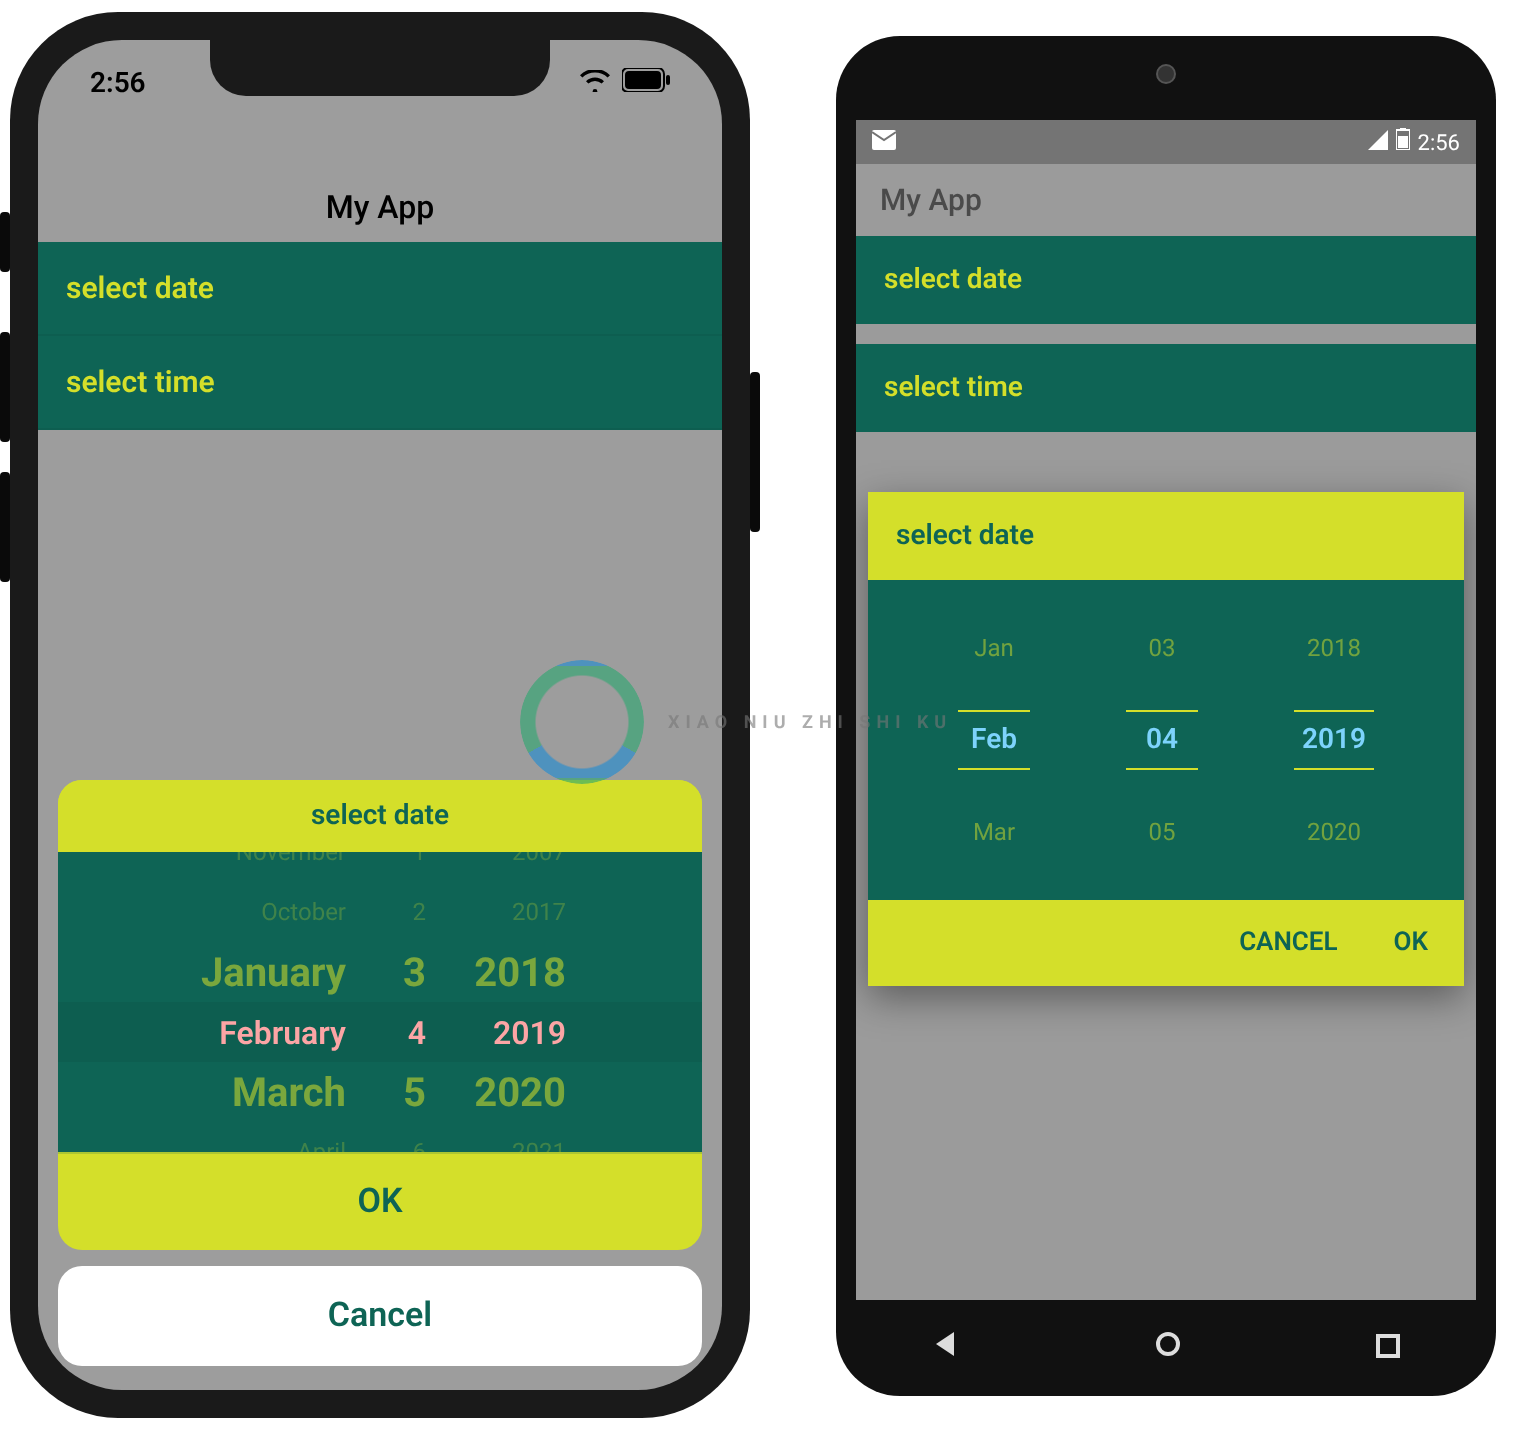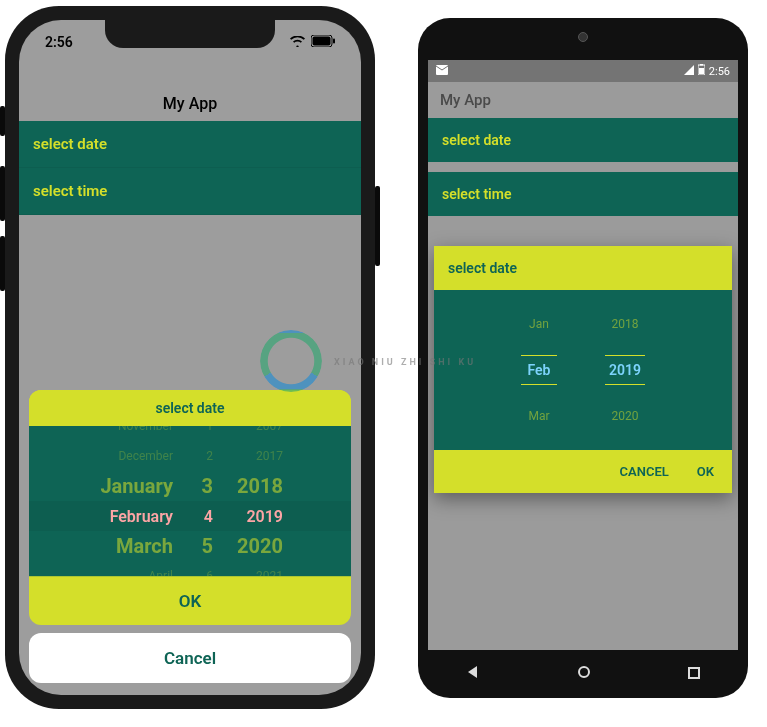--- a/index.html
+++ b/index.html
@@ -127,21 +127,21 @@
     <div class="ios-picker-wrap">
       <div class="ios-picker-card">
         <div class="ios-picker-title">select date</div>
         <div class="ios-picker-body">
           <div class="ios-wheel-row far" style="margin-top:-15px">
               <span class="col c1">November</span>
               <span class="col c2">1</span>
               <span class="col c3">2007</span>
             </div>
           <div class="ios-wheel-row far">
-              <span class="col c1">December</span>
+              <span class="col c1">October</span>
               <span class="col c2">2</span>
               <span class="col c3">2017</span>
             </div>
           <div class="ios-wheel-row near">
               <span class="col c1">January</span>
               <span class="col c2">3</span>
               <span class="col c3">2018</span>
             </div>
           <div class="ios-wheel-row sel">
               <span class="col c1">February</span>
@@ -199,20 +199,25 @@
     <div class="android-row">select date</div>
     <div class="android-row">select time</div>
 
     <div class="android-modal">
       <div class="android-modal-title">select date</div>
       <div class="android-picker">
         <div class="android-col">
           <div class="v">Jan</div>
           <div class="sel">Feb</div>
           <div class="v">Mar</div>
+        </div>
+        <div class="android-col">
+          <div class="v">03</div>
+          <div class="sel">04</div>
+          <div class="v">05</div>
         </div>
         <div class="android-col">
           <div class="v">2018</div>
           <div class="sel">2019</div>
           <div class="v">2020</div>
         </div>
       </div>
       <div class="android-actions">
         <span>CANCEL</span>
         <span>OK</span>

